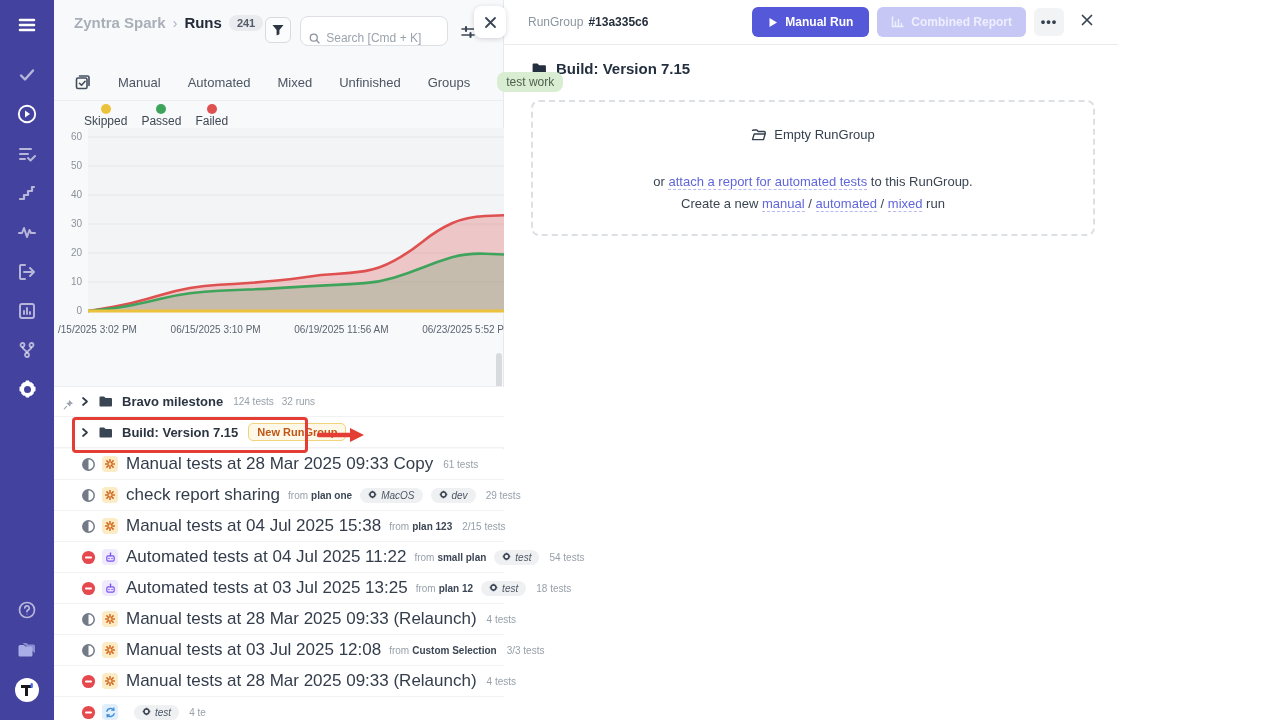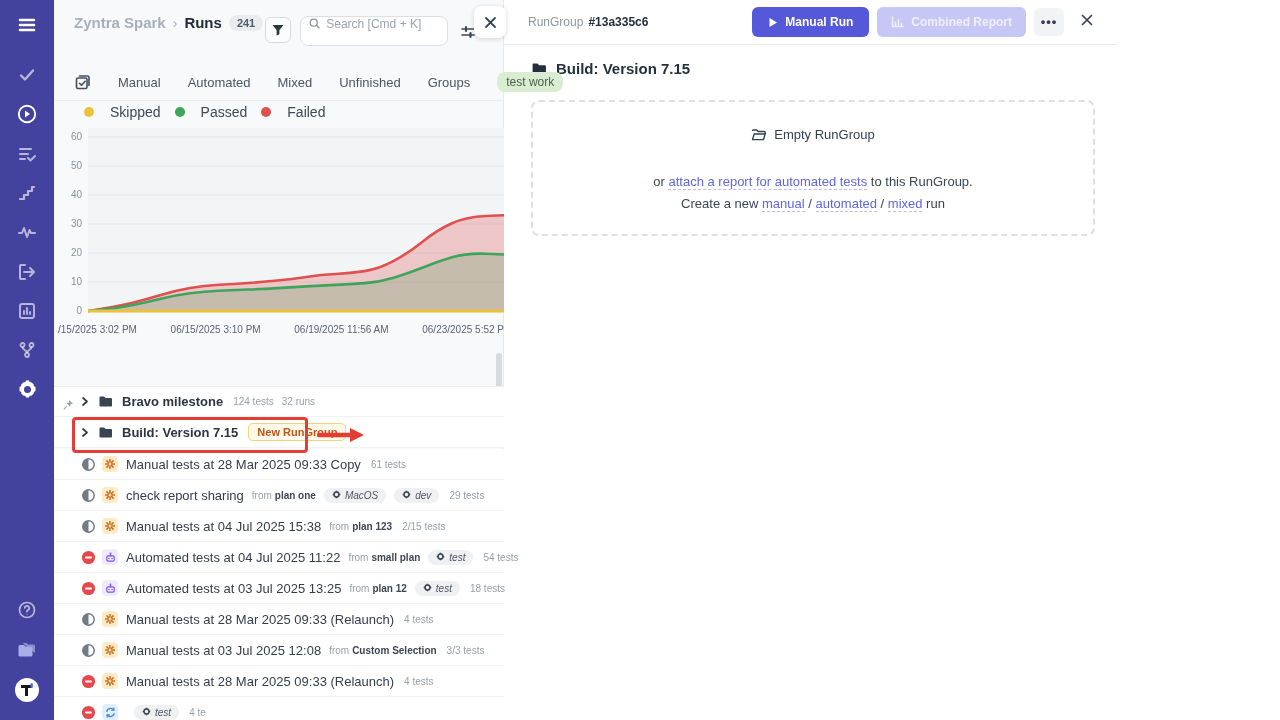--- a/index.html
+++ b/index.html
@@ -20,37 +20,37 @@
 
   .lp-header { position:absolute; top:14px; left:20px; display:flex; align-items:center; gap:7px; }
   .crumb-project { font-size:15px; font-weight:700; color:#a7afb9; }
   .crumb-sep { font-size:14px; color:#aab2bb; }
   .crumb-page { font-size:15px; font-weight:700; color:#222b38; }
   .count-badge { background:#e9ebee; color:#525c68; font-size:11px; font-weight:700; border-radius:10px; padding:2px 8px; }
 
   .filter-btn { position:absolute; top:17px; left:211px; width:26px; height:26px; border:1px solid #d7dade; border-radius:6px;
     background:#fbfcfd; display:flex; align-items:center; justify-content:center; cursor:pointer; }
   .search-box { position:absolute; top:16px; left:246px; width:148px; height:30px; background:#fff; border:1px solid #dcdfe3;
-    border-radius:8px; display:flex; align-items:flex-start; padding:0 8px; gap:6px; }
+    border-radius:8px; display:flex; align-items:flex-end; padding:0 8px; gap:6px; }
   .search-box input { border:none; outline:none; width:100%; font-size:12px; color:#333; background:transparent;
     font-family:"Liberation Sans",sans-serif; }
   .search-box input::placeholder { color:#9aa3ad; }
   .tune-btn { position:absolute; top:20px; left:402px; width:24px; height:24px; display:flex; align-items:center; justify-content:center; cursor:pointer; color:#3c4654; }
   .panel-close { position:absolute; top:6px; left:420px; width:32px; height:32px; background:#fff; border-radius:8px;
     box-shadow:0 1px 5px rgba(20,30,50,.18); display:flex; align-items:center; justify-content:center; cursor:pointer; z-index:30;
     color:#3a4553; font-size:15px; }
 
   .tabs-row { position:absolute; top:72px; left:20px; display:flex; align-items:center; gap:27px; }
   .tab-sel-icon { color:#424d5c; cursor:pointer; display:flex; }
   .tab { font-size:13px; color:#4b5563; cursor:pointer; white-space:nowrap; }
   .tag-chip { background:#d8edd1; color:#50604f; font-size:12px; padding:3px 9px; border-radius:8px; cursor:pointer; white-space:nowrap; }
   .tabs-divider { position:absolute; top:100px; left:0; width:450px; height:1px; background:#ebedf0; }
 
   .legend { position:absolute; top:104px; left:30px; display:flex; gap:14px; align-items:center; }
-  .legend-item { display:flex; align-items:center; gap:16px; font-size:14px; color:#3f4854; }
+  .legend-item { display:flex; align-items:center; gap:0; font-size:12px; color:#3f4854;flex-direction:column; }
   .legend-dot { width:10px; height:10px; border-radius:50%; }
 
   .chart-ylabels { position:absolute; top:128px; left:0; width:30px; height:192px; }
   .chart-ylabels span { position:absolute; right:2px; font-size:10px; color:#8a929c; text-align:right; }
   .chart-svg { position:absolute; top:128px; left:34px; }
   .chart-xlabels { position:absolute; top:324px; left:4px; width:446px; display:flex; justify-content:space-between;
     font-size:10px; color:#5b6470; white-space:nowrap; overflow:hidden; }
 
   .scroll-thumb { position:absolute; right:1px; top:353px; width:6px; height:74px; background:#d8dbde; border-radius:3px; cursor:pointer; }
 
@@ -65,21 +65,21 @@
   .grp-name { font-size:13px; font-weight:700; color:#2b3542; margin-right:10px; white-space:nowrap; }
   .grp-meta { font-size:10px; color:#97a0aa; margin-right:8px; white-space:nowrap; }
   .new-badge { border:1px solid #f0d37a; background:#fdf8e8; color:#c05717; font-size:11px; font-weight:600;
     border-radius:5px; padding:2px 8px; white-space:nowrap; }
 
   .st-ic { width:16px; height:16px; margin-right:6px; flex:0 0 16px; display:flex; align-items:center; justify-content:center; }
   .ic-badge { width:16px; height:16px; border-radius:4px; margin-right:8px; flex:0 0 16px; display:flex; align-items:center; justify-content:center; }
   .ic-badge.yellow { background:#fcecc5; }
   .ic-badge.purple { background:#efeafc; }
   .ic-badge.blue   { background:#e1eefb; }
-  .run-title { font-size:13px; color:#333d4b; white-space:nowrap; }
+  .run-title { font-size:17px; color:#333d4b; white-space:nowrap; }
   .from-lbl { font-size:10px; color:#98a1ab; margin-left:8px; white-space:nowrap; }
   .from-plan { font-size:10px; font-weight:700; color:#3c4654; margin-left:3px; white-space:nowrap; }
   .pill { display:inline-flex; align-items:center; gap:4px; background:#eef0f2; color:#4b5563; font-size:10px;
     border-radius:10px; padding:2px 8px; margin-left:8px; white-space:nowrap;font-style:italic; }
   .run-meta { font-size:10px; color:#97a0aa; margin-left:10px; white-space:nowrap; }
 
   
   .annot-box { position:absolute; left:18px; top:417px; width:236px; height:36px; border:3px solid #e43d34; border-radius:4px;
     z-index:15; pointer-events:none; }
   .annot-arrow { position:absolute; left:263px; top:427px; z-index:15; pointer-events:none; }

